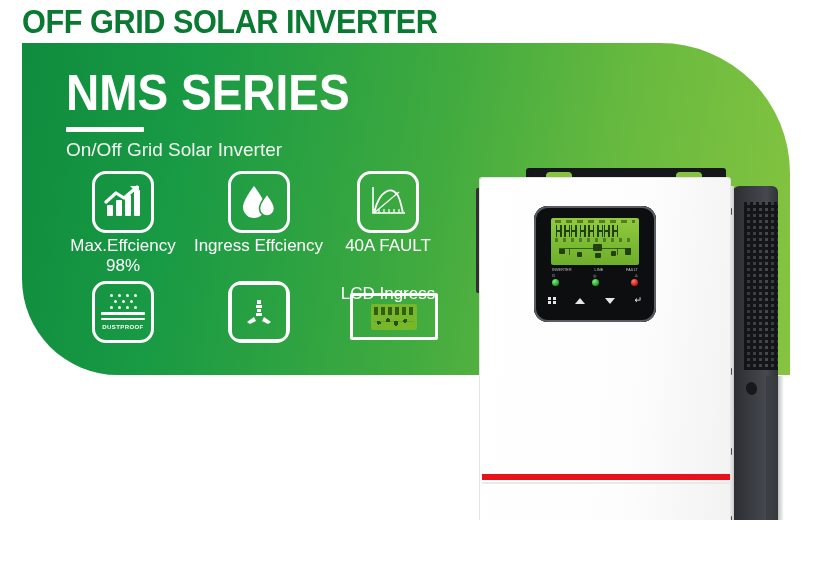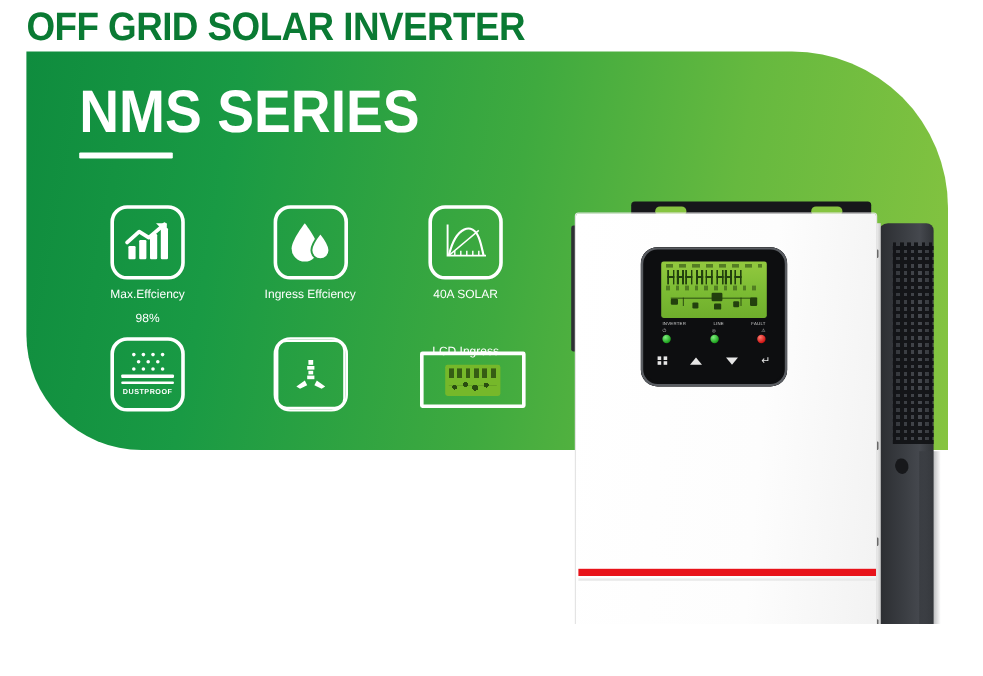--- a/index.html
+++ b/index.html
@@ -54,21 +54,21 @@
   
   .badges{position:absolute;left:36px;top:128px;width:400px;}
   .badge{position:relative;text-align:center;color:#ffffff;}
   .badge-box{
     width:62px;height:62px;margin:0 auto;
     border:3px solid #ffffff;border-radius:14px;
     display:flex;align-items:center;justify-content:center;
     box-sizing:border-box;
   }
   .badge-label{
-    margin-top:5px;font-size:10px;line-height:15px;color:#ffffff;white-space:nowrap;
+    margin-top:5px;font-size:17px;line-height:15px;color:#ffffff;white-space:nowrap;
   }
   .badge-label.serif{font-family:"Liberation Serif",serif;font-size:14px;color:#e9f3e5;}
 
   
   .b1{position:absolute;left:0px;top:0px;width:130px;}
   .b2{position:absolute;left:128px;top:0px;width:145px;}
   .b3{position:absolute;left:275px;top:0px;width:110px;}
   
   .b4{position:absolute;left:0px;top:110px;width:130px;}
   .b5{position:absolute;left:128px;top:110px;width:145px;}
@@ -228,20 +228,21 @@
 <body>
 
 <div id="stage">
 
   <div class="banner-title">OFF GRID SOLAR INVERTER</div>
 
   <div class="green-panel">
 
     <div class="headline">NMS SERIES</div>
     <div class="headline-rule"></div>
+    <div class="subhead">On/Off Grid Solar Inverter</div>
 
     <div class="badges">
 
       <div class="badge b1">
         <div class="badge-box">
           <svg width="38" height="34" viewBox="0 0 38 34" aria-hidden="true">
             <rect x="3" y="20" width="6" height="11" fill="#fff" rx="1"></rect>
             <rect x="12" y="15" width="6" height="16" fill="#fff" rx="1"></rect>
             <rect x="21" y="10" width="6" height="21" fill="#fff" rx="1"></rect>
             <rect x="30" y="5" width="6" height="26" fill="#fff" rx="1"></rect>
@@ -271,21 +272,21 @@
             <path d="M6 29 L31 8" stroke="#fff" stroke-width="1.2" fill="none"></path>
             <g stroke="#fff" stroke-width="1.2">
               <line x1="11" y1="29" x2="11" y2="25"></line>
               <line x1="16" y1="29" x2="16" y2="25"></line>
               <line x1="21" y1="29" x2="21" y2="25"></line>
               <line x1="26" y1="29" x2="26" y2="25"></line>
               <line x1="31" y1="29" x2="31" y2="25"></line>
             </g>
           </svg>
         </div>
-        <div class="badge-label">40A SOLAR</div>
+        <div class="badge-label">40A FAULT</div>
       </div>
 
       <div class="badge b4">
         <div class="badge-box">
           <div class="dust">
             <div class="dust-dots">
               <div class="dust-line">
                   <i class="dust-dot"></i>
                   <i class="dust-dot"></i>
                   <i class="dust-dot"></i>

